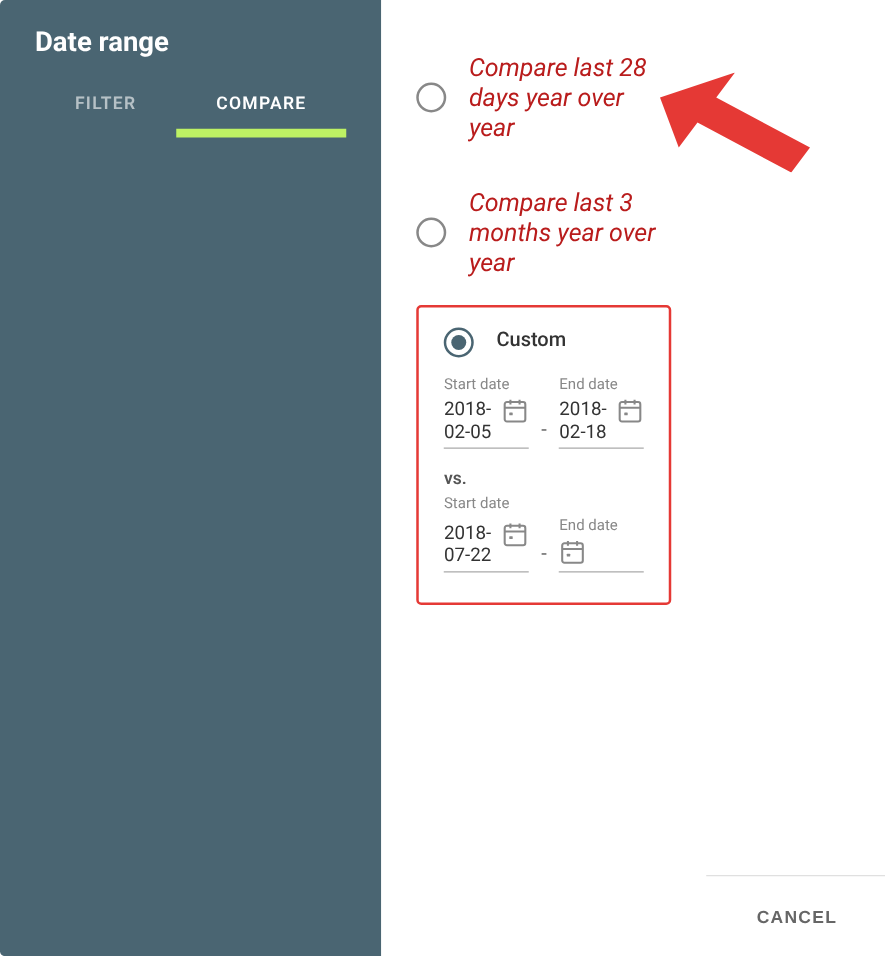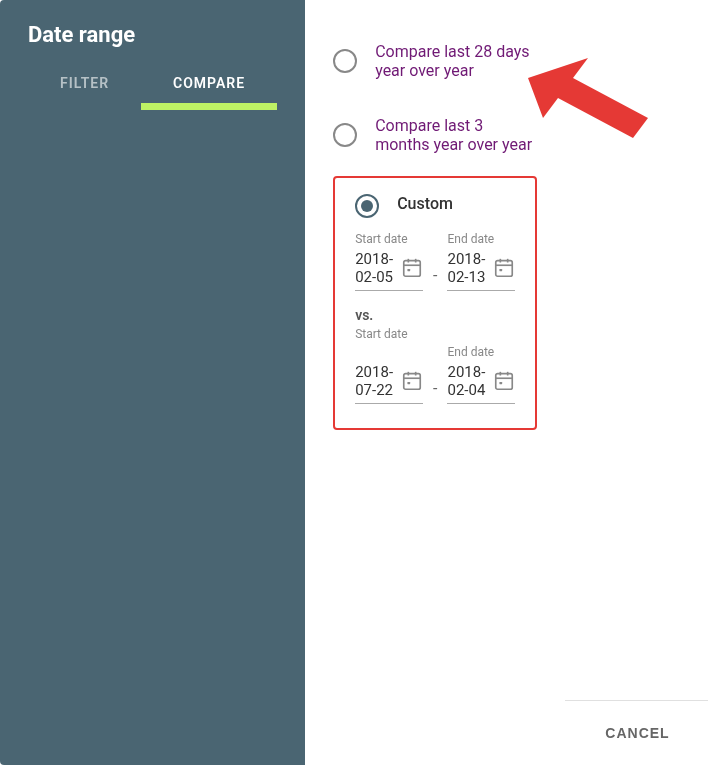--- a/index.html
+++ b/index.html
@@ -91,22 +91,23 @@
 
     .radio-circle.checked::after {
       content: '';
       width: 12px;
       height: 12px;
       border-radius: 50%;
       background: #4a6572;
     }
 
     .radio-label {
-      font-size: 16px;
-      color: #701a75;
+      font-size: 20px;
+      color: #b91c1c;
+      font-style: italic;
     }
 
     
     .custom-section {
       border: 2px solid #e53935;
       border-radius: 4px;
       padding: 16px 20px 20px 20px;
       margin-top: 4px;
     }
 
@@ -134,21 +135,20 @@
     }
 
     .date-field-label {
       font-size: 12px;
       color: #888;
       margin-bottom: 4px;
     }
 
     .date-input-wrap {
       display: flex;
-      align-items: center;
       border-bottom: 1px solid #aaa;
       padding-bottom: 4px;
       gap: 8px;
     }
 
     .date-value {
       font-size: 15px;
       color: #333;
       flex: 1;
     }
@@ -274,21 +274,21 @@
               <rect x="7" y="13" width="3" height="2.5" rx="0.5" fill="#888" stroke="none"></rect>
             </svg>
           </div>
         </div>
 
         <div class="date-separator">-</div>
 
         <div class="date-field">
           <div class="date-field-label">End date</div>
           <div class="date-input-wrap">
-            <span class="date-value">2018-02-13</span>
+            <span class="date-value">2018-02-18</span>
             <svg class="cal-svg" viewBox="0 0 24 24" fill="none" stroke="#888" stroke-width="1.8">
               <rect x="3" y="4" width="18" height="17" rx="2"></rect>
               <line x1="3" y1="9" x2="21" y2="9"></line>
               <line x1="8" y1="2" x2="8" y2="6"></line>
               <line x1="16" y1="2" x2="16" y2="6"></line>
               <rect x="7" y="13" width="3" height="2.5" rx="0.5" fill="#888" stroke="none"></rect>
             </svg>
           </div>
         </div>
       </div>
@@ -309,21 +309,20 @@
               <rect x="7" y="13" width="3" height="2.5" rx="0.5" fill="#888" stroke="none"></rect>
             </svg>
           </div>
         </div>
 
         <div class="date-separator">-</div>
 
         <div class="date-field">
           <div class="date-field-label">End date</div>
           <div class="date-input-wrap">
-            <span class="date-value">2018-02-04</span>
             <svg class="cal-svg" viewBox="0 0 24 24" fill="none" stroke="#888" stroke-width="1.8">
               <rect x="3" y="4" width="18" height="17" rx="2"></rect>
               <line x1="3" y1="9" x2="21" y2="9"></line>
               <line x1="8" y1="2" x2="8" y2="6"></line>
               <line x1="16" y1="2" x2="16" y2="6"></line>
               <rect x="7" y="13" width="3" height="2.5" rx="0.5" fill="#888" stroke="none"></rect>
             </svg>
           </div>
         </div>
       </div>

